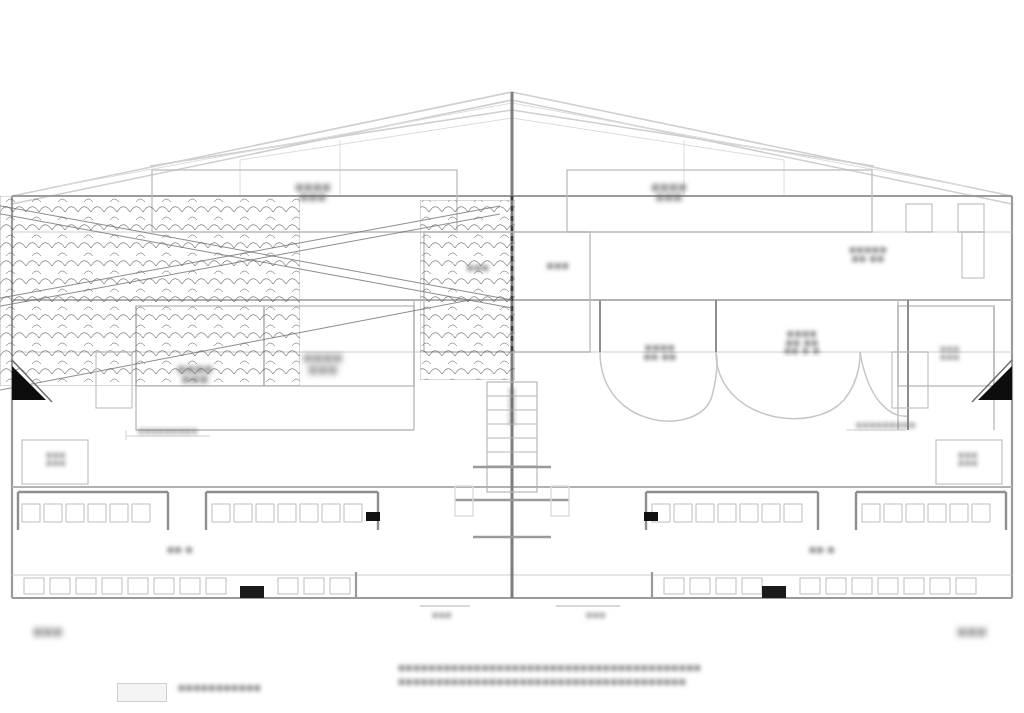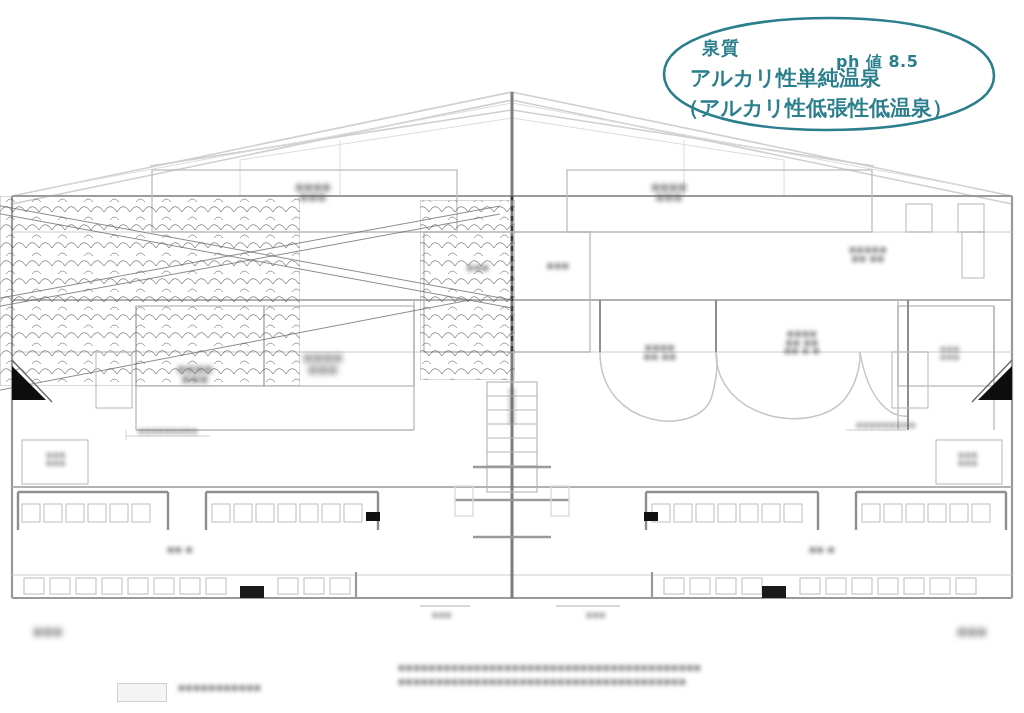--- a/index.html
+++ b/index.html
@@ -335,25 +335,14 @@
 
   <div class="blur lg strong" style="left:18px;top:626px;width:60px;">■■■</div>
   <div class="blur lg strong" style="left:942px;top:626px;width:60px;">■■■</div>
 
   <div class="legend-swatch"></div>
   <div class="blur sm" style="left:178px;top:684px;width:130px;text-align:left;">■■■■■■■■■■■</div>
 
   <div class="blur sm" style="left:398px;top:664px;width:400px;text-align:left;">■■■■■■■■■■■■■■■■■■■■■■■■■■■■■■■■■■■■■■■■</div>
   <div class="blur sm" style="left:398px;top:678px;width:400px;text-align:left;">■■■■■■■■■■■■■■■■■■■■■■■■■■■■■■■■■■■■■■</div>
 
-  <div id="callout">
-    <svg viewBox="0 0 356 122">
-      <path d="M16 62 C16 26, 92 6, 182 6 C278 6, 346 28, 346 64 C346 98, 272 118, 178 118 C84 118, 16 96, 16 62 Z" fill="none" stroke="#2b7f8c" stroke-width="2.6" stroke-linecap="round"></path>
-    </svg>
-    <div id="calloutText">
-      <span class="l1">泉質</span>
-      <span class="ph">ph 値 8.5</span>
-      <span class="l2">アルカリ性単純温泉</span>
-      <span class="l3">（アルカリ性低張性低温泉）</span>
-    </div>
-  </div>
 
 </div>
 
 </body></html>

